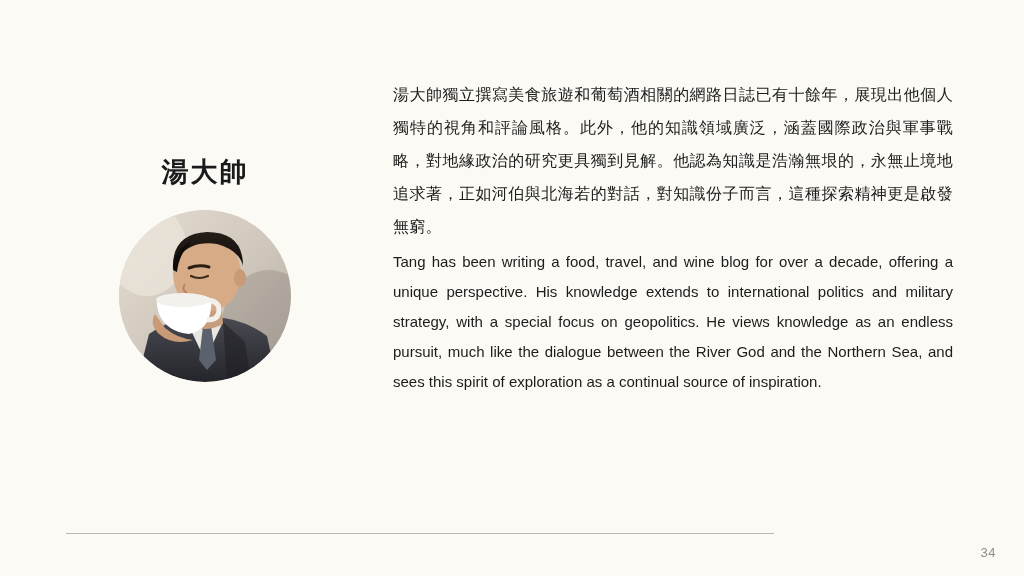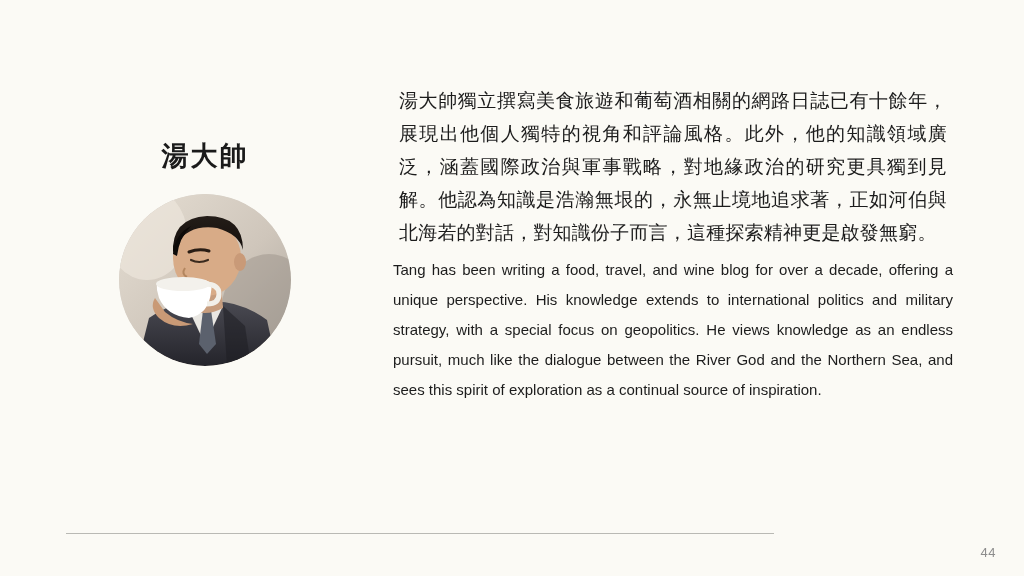--- a/index.html
+++ b/index.html
@@ -17,21 +17,21 @@
   .slide {
     position: relative;
     width: 1024px;
     height: 576px;
     background: #fbfaf5;
   }
   
   .left-col {
     position: absolute;
     left: 60px;
-    top: 140px;
+    top: 156px;
     width: 290px;
     text-align: center;
   }
   .profile-name {
     font-size: 27px;
     font-weight: bold;
     color: #1a1a1a;
     letter-spacing: 2px;
     margin: 0 0 22px 0;
     line-height: 1.2;
@@ -51,24 +51,24 @@
     height: 172px;
   }
   
   .right-col {
     position: absolute;
     left: 393px;
     top: 78px;
     width: 560px;
   }
   .para-zh {
-    font-size: 19px;
+    font-size: 16px;
     line-height: 33px;
     color: #1c1c1c;
-    margin: 6px;
+    margin: 0;
     text-align: justify;
     text-justify: inter-ideograph;
     letter-spacing: 0.2px;
   }
   .para-en {
     font-size: 15px;
     line-height: 30px;
     color: #1c1c1c;
     margin: 4px 0 0 0;
     text-align: justify;
@@ -156,15 +156,15 @@
       </svg>
     </div>
   </div>
 
   <div class="right-col">
     <p class="para-zh">湯大帥獨立撰寫美食旅遊和葡萄酒相關的網路日誌已有十餘年，展現出他個人獨特的視角和評論風格。此外，他的知識領域廣泛，涵蓋國際政治與軍事戰略，對地緣政治的研究更具獨到見解。他認為知識是浩瀚無垠的，永無止境地追求著，正如河伯與北海若的對話，對知識份子而言，這種探索精神更是啟發無窮。</p>
     <p class="para-en">Tang has been writing a food, travel, and wine blog for over a decade, offering a unique perspective. His knowledge extends to international politics and military strategy, with a special focus on geopolitics. He views knowledge as an endless pursuit, much like the dialogue between the River God and the Northern Sea, and sees this spirit of exploration as a continual source of inspiration.</p>
   </div>
 
   <div class="footer-rule"></div>
-  <div class="page-number">44</div>
+  <div class="page-number">34</div>
 
 </div>
 
 </body></html>

